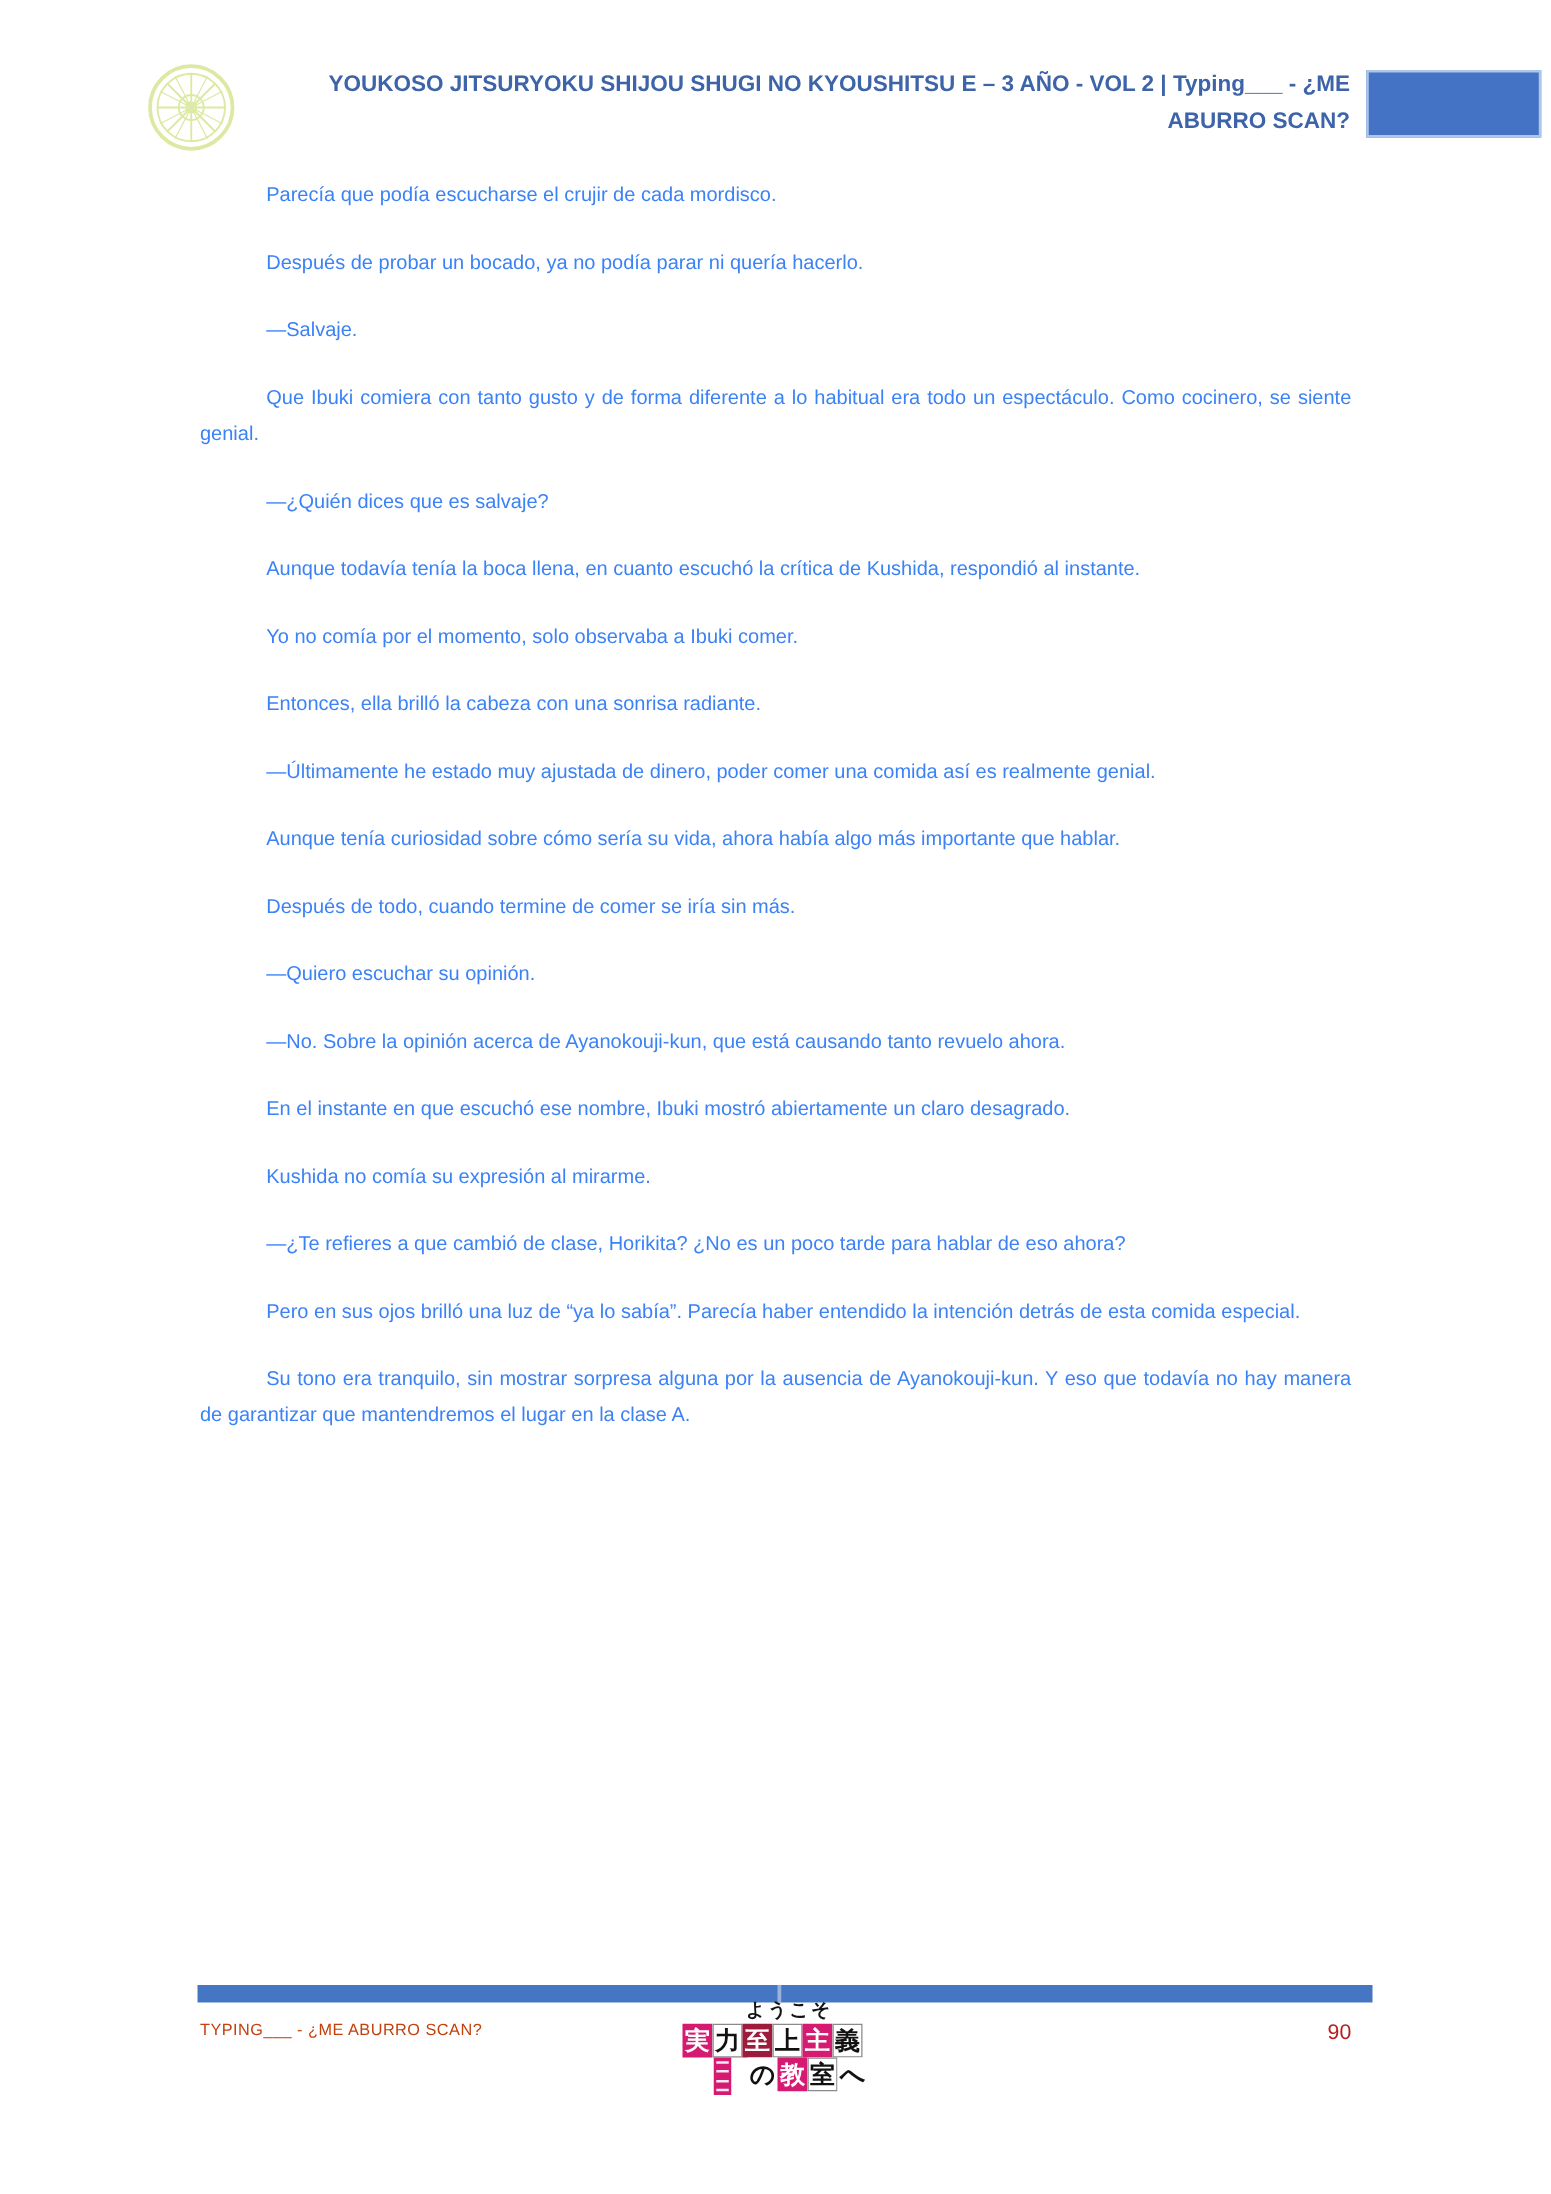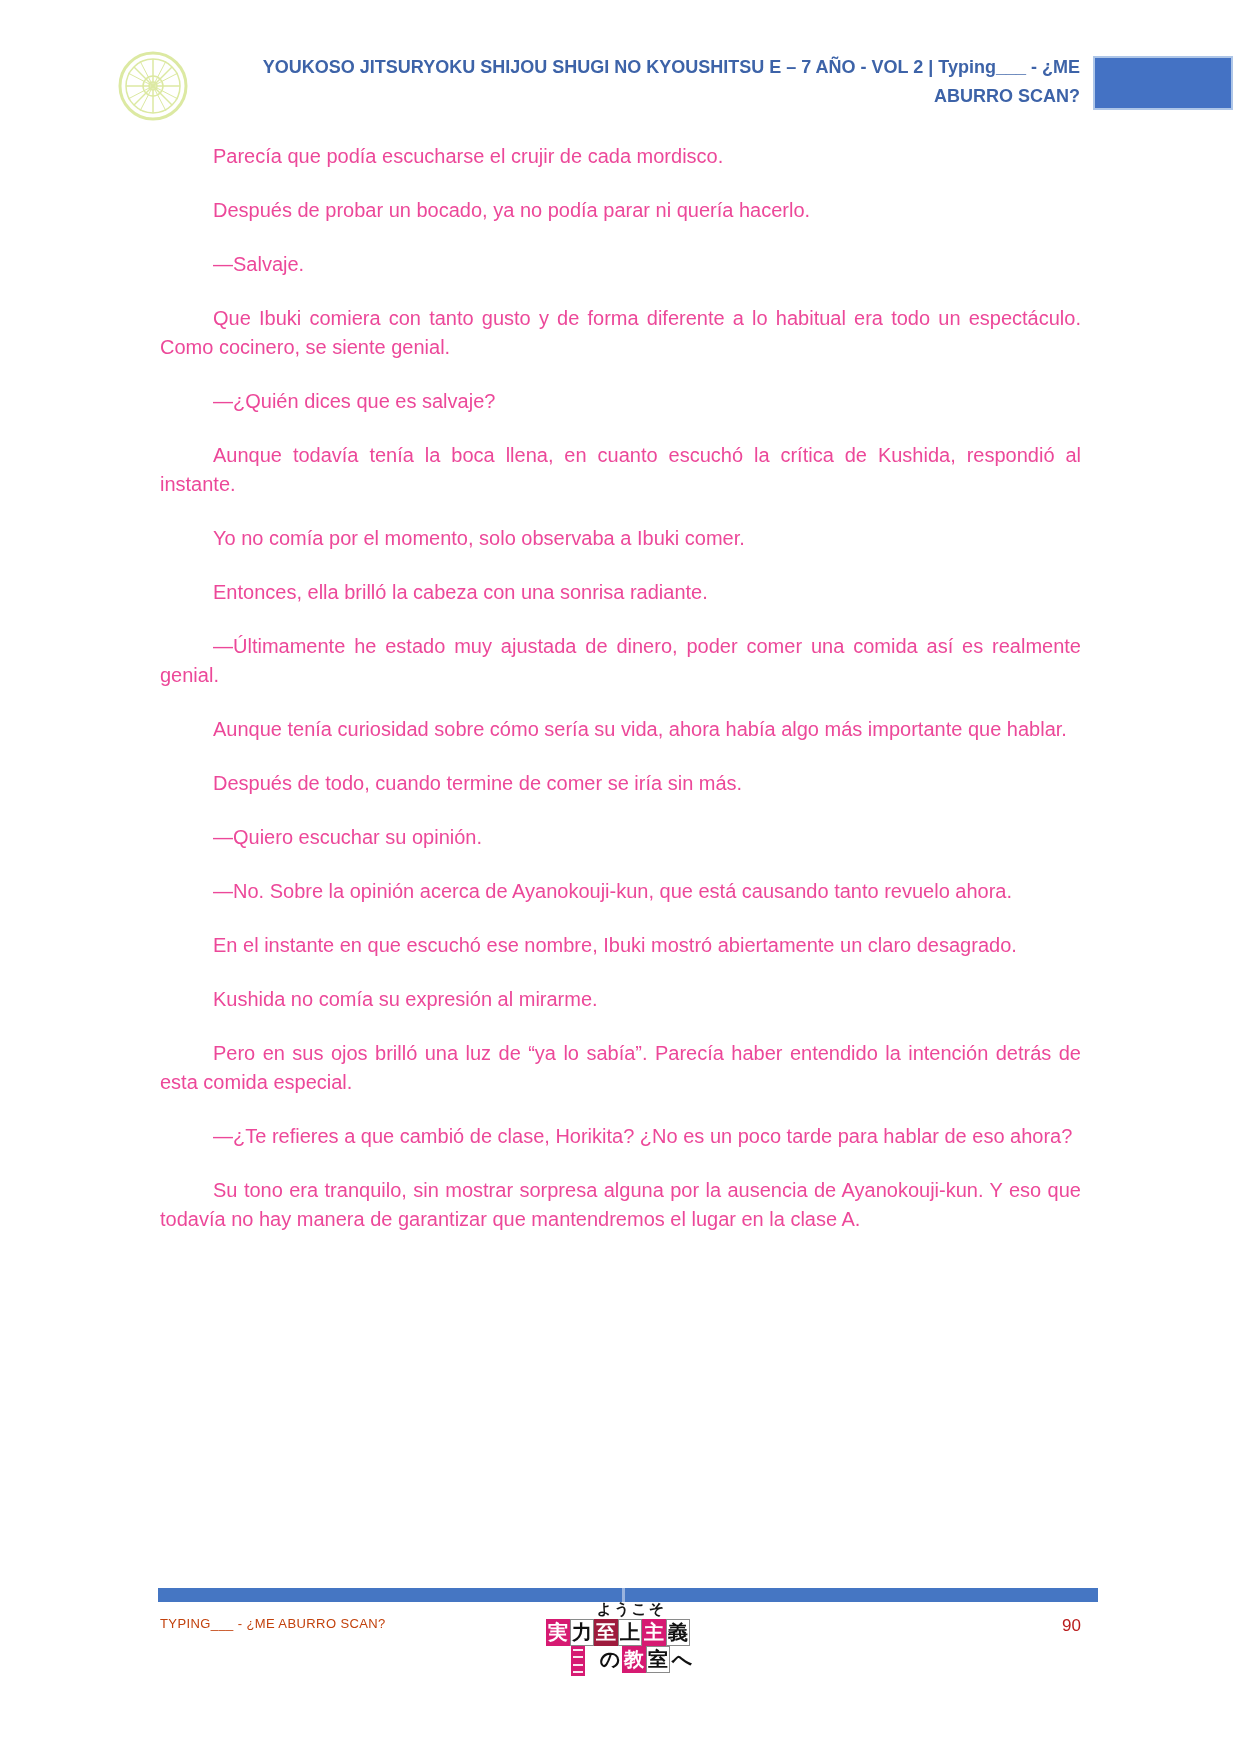--- a/index.html
+++ b/index.html
@@ -16,21 +16,21 @@
   }
   .header-title div { white-space:nowrap; }
   .header-rect {
     position:absolute; left:1093px; top:56px; width:136px; height:50px;
     background:#4472C4; border:2px solid #AEC6E8;
   }
 
   
   .body-text {
     position:absolute; left:160px; top:142px; width:921px;
-    font-size:20px; line-height:29px; color:#ec4899; text-align:justify;
+    font-size:16px; line-height:29px; color:#3b82f6; text-align:justify;
   }
   .body-text p { margin:0 0 25px 0; text-indent:53px; }
 
   
   .footer-bar { position:absolute; left:158px; top:1588px; width:940px; height:14px; background:#4576C3; }
   .bar-notch  { position:absolute; left:464px; top:0; width:3px; height:100%; background:rgba(255,255,255,0.45); }
   .footer-credit { position:absolute; left:160px; top:1616px; font-size:13px; color:#c2410c; letter-spacing:0.4px; }
   .footer-page   { position:absolute; right:160px; top:1616px; font-size:17px; color:#b91c1c; }
 
   
@@ -67,21 +67,21 @@
       <line x1="17" y1="17" x2="55" y2="55" stroke-width="1.5"></line>
       <line x1="55" y1="17" x2="17" y2="55" stroke-width="1.5"></line>
       <line x1="23" y1="11" x2="49" y2="61" stroke-width="1"></line>
       <line x1="49" y1="11" x2="23" y2="61" stroke-width="1"></line>
       <line x1="11" y1="23" x2="61" y2="49" stroke-width="1"></line>
       <line x1="11" y1="49" x2="61" y2="23" stroke-width="1"></line>
     </g>
   </svg>
 
   <div class="header-title" style="color: rgb(61, 99, 168);">
-    <div>YOUKOSO JITSURYOKU SHIJOU SHUGI NO KYOUSHITSU E – 7 AÑO - VOL 2 | Typing___ - ¿ME</div>
+    <div>YOUKOSO JITSURYOKU SHIJOU SHUGI NO KYOUSHITSU E – 3 AÑO - VOL 2 | Typing___ - ¿ME</div>
     <div>ABURRO SCAN?</div>
   </div>
 
   <div class="header-rect" style="background: rgb(68, 114, 196);"></div>
 
   <main class="body-text">
     <div>
         <p>Parecía que podía escucharse el crujir de cada mordisco.</p>
         <p>Después de probar un bocado, ya no podía parar ni quería hacerlo.</p>
         <p>—Salvaje.</p>
@@ -90,22 +90,22 @@
         <p>Aunque todavía tenía la boca llena, en cuanto escuchó la crítica de Kushida, respondió al instante.</p>
         <p>Yo no comía por el momento, solo observaba a Ibuki comer.</p>
         <p>Entonces, ella brilló la cabeza con una sonrisa radiante.</p>
         <p>—Últimamente he estado muy ajustada de dinero, poder comer una comida así es realmente genial.</p>
         <p>Aunque tenía curiosidad sobre cómo sería su vida, ahora había algo más importante que hablar.</p>
         <p>Después de todo, cuando termine de comer se iría sin más.</p>
         <p>—Quiero escuchar su opinión.</p>
         <p>—No. Sobre la opinión acerca de Ayanokouji-kun, que está causando tanto revuelo ahora.</p>
         <p>En el instante en que escuchó ese nombre, Ibuki mostró abiertamente un claro desagrado.</p>
         <p>Kushida no comía su expresión al mirarme.</p>
+        <p>—¿Te refieres a que cambió de clase, Horikita? ¿No es un poco tarde para hablar de eso ahora?</p>
         <p>Pero en sus ojos brilló una luz de “ya lo sabía”. Parecía haber entendido la intención detrás de esta comida especial.</p>
-        <p>—¿Te refieres a que cambió de clase, Horikita? ¿No es un poco tarde para hablar de eso ahora?</p>
         <p>Su tono era tranquilo, sin mostrar sorpresa alguna por la ausencia de Ayanokouji-kun. Y eso que todavía no hay manera de garantizar que mantendremos el lugar en la clase A.</p>
       </div>
   </main>
 
   <div class="footer-bar" style="background: rgb(69, 118, 195);">
     <div class="bar-notch"></div>
   </div>
 
   <div class="footer-credit">TYPING___ - ¿ME ABURRO SCAN?</div>
 

